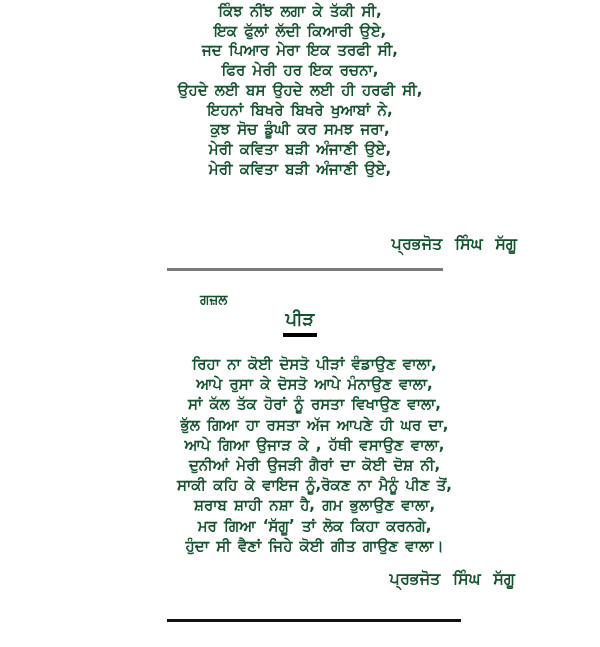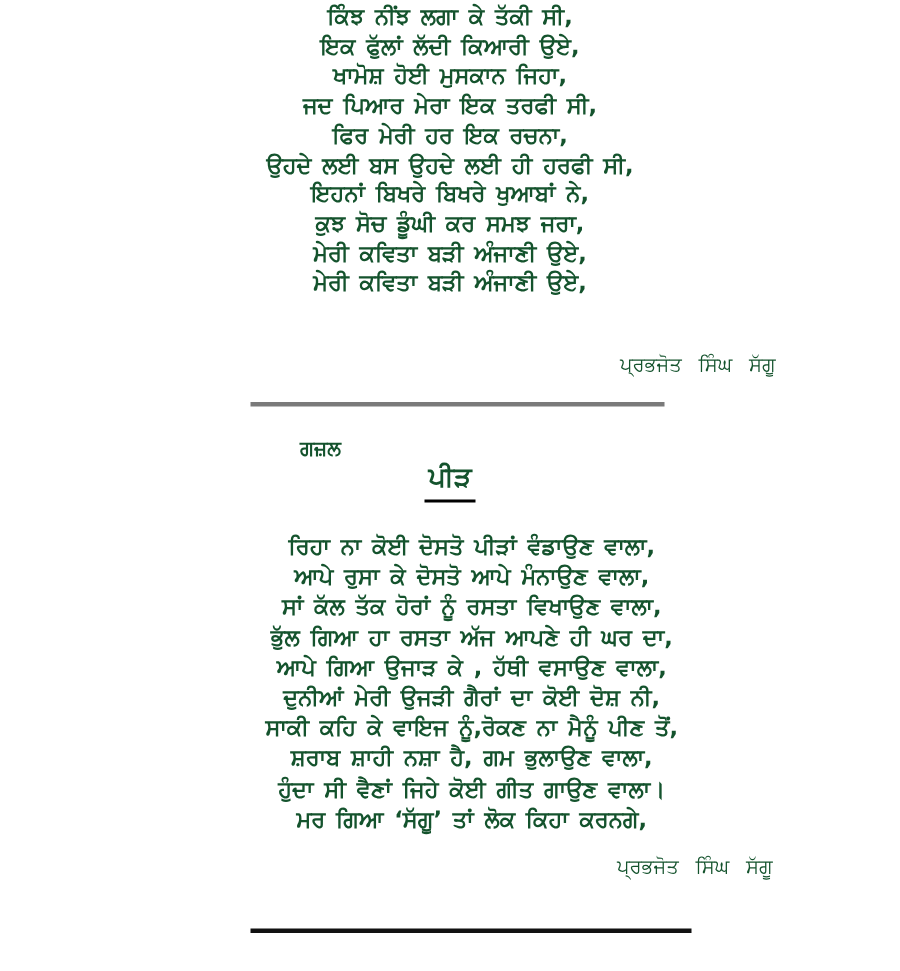--- a/index.html
+++ b/index.html
@@ -25,22 +25,22 @@
     font-size: 15px;
     word-spacing: 2px;
   }
   .poem-block-1 { top: 2px; }
   .poem-block-1 .line { line-height: 19.7px; }
   .poem-block-2 { top: 354px; }
   .poem-block-2 .line { line-height: 20.2px; margin-left: 29px; }
   .signature {
     position: absolute;
     text-align: right;
-    font-weight: normal;
-    font-size: 13px;
+    font-weight: bold;
+    font-size: 16px;
     word-spacing: 7px;
     line-height: 14px;
   }
   .signature-1 { top: 237px; right: 83px; }
   .signature-2 { top: 572px; right: 85px; }
   .divider {
     position: absolute;
     left: 167px;
   }
   .divider-1 {
@@ -69,32 +69,31 @@
     left: 0;
     right: 0;
     text-align: center;
   }
   .poem-title {
     display: inline-block;
     font-weight: bold;
     font-size: 18px;
     line-height: 22px;
     padding: 0 3px 3px 3px;
-    border-bottom: 2px solid #000000;
+    border-bottom: 4px solid #000000;
   }
 </style>
 </head>
 <body>
 
 <div class="page">
 
   <div class="poem poem-block-1">
     <div class="line">ਕਿੰਝ ਨੀਂਝ ਲਗਾ ਕੇ ਤੱਕੀ ਸੀ,</div>
     <div class="line">ਇਕ ਫੁੱਲਾਂ ਲੱਦੀ ਕਿਆਰੀ ਉਏ,</div>
-    <div class="line">ਖਾਮੋਸ਼ ਹੋਈ ਮੁਸਕਾਨ ਜਿਹਾ,</div>
     <div class="line">ਜਦ ਪਿਆਰ ਮੇਰਾ ਇਕ ਤਰਫੀ ਸੀ,</div>
     <div class="line">ਫਿਰ ਮੇਰੀ ਹਰ ਇਕ ਰਚਨਾ,</div>
     <div class="line">ਉਹਦੇ ਲਈ ਬਸ ਉਹਦੇ ਲਈ ਹੀ ਹਰਫੀ ਸੀ,</div>
     <div class="line">ਇਹਨਾਂ ਬਿਖਰੇ ਬਿਖਰੇ ਖੁਆਬਾਂ ਨੇ,</div>
     <div class="line">ਕੁਝ ਸੋਚ ਡੂੰਘੀ ਕਰ ਸਮਝ ਜਰਾ,</div>
     <div class="line">ਮੇਰੀ ਕਵਿਤਾ ਬੜੀ ਅੰਜਾਣੀ ਉਏ,</div>
     <div class="line">ਮੇਰੀ ਕਵਿਤਾ ਬੜੀ ਅੰਜਾਣੀ ਉਏ,</div>
   </div>
 
   <div class="signature signature-1">ਪ੍ਰਭਜੋਤ ਸਿੰਘ ਸੱਗੂ</div>
@@ -109,21 +108,21 @@
 
   <div class="poem poem-block-2">
     <div class="line">ਰਿਹਾ ਨਾ ਕੋਈ ਦੋਸਤੋ ਪੀੜਾਂ ਵੰਡਾਉਣ ਵਾਲਾ,</div>
     <div class="line">ਆਪੇ ਰੁਸਾ ਕੇ ਦੋਸਤੋ ਆਪੇ ਮੰਨਾਉਣ ਵਾਲਾ,</div>
     <div class="line">ਸਾਂ ਕੱਲ ਤੱਕ ਹੋਰਾਂ ਨੂੰ ਰਸਤਾ ਵਿਖਾਉਣ ਵਾਲਾ,</div>
     <div class="line">ਭੁੱਲ ਗਿਆ ਹਾ ਰਸਤਾ ਅੱਜ ਆਪਣੇ ਹੀ ਘਰ ਦਾ,</div>
     <div class="line">ਆਪੇ ਗਿਆ ਉਜਾੜ ਕੇ , ਹੱਥੀ ਵਸਾਉਣ ਵਾਲਾ,</div>
     <div class="line">ਦੁਨੀਆਂ ਮੇਰੀ ਉਜੜੀ ਗੈਰਾਂ ਦਾ ਕੋਈ ਦੋਸ਼ ਨੀ,</div>
     <div class="line">ਸਾਕੀ ਕਹਿ ਕੇ ਵਾਇਜ ਨੂੰ,ਰੋਕਣ ਨਾ ਮੈਨੂੰ ਪੀਣ ਤੋਂ,</div>
     <div class="line">ਸ਼ਰਾਬ ਸ਼ਾਹੀ ਨਸ਼ਾ ਹੈ, ਗਮ ਭੁਲਾਉਣ ਵਾਲਾ,</div>
+    <div class="line">ਮਰ ਗਿਆ ‘ਸੱਗੂ’ ਤਾਂ ਲੋਕ ਕਿਹਾ ਕਰਨਗੇ,</div>
     <div class="line">ਹੁੰਦਾ ਸੀ ਵੈਣਾਂ ਜਿਹੇ ਕੋਈ ਗੀਤ ਗਾਉਣ ਵਾਲਾ।</div>
-    <div class="line">ਮਰ ਗਿਆ ‘ਸੱਗੂ’ ਤਾਂ ਲੋਕ ਕਿਹਾ ਕਰਨਗੇ,</div>
   </div>
 
   <div class="signature signature-2">ਪ੍ਰਭਜੋਤ ਸਿੰਘ ਸੱਗੂ</div>
 
   <div class="divider divider-2"></div>
 
 </div>
 
 </body></html>

